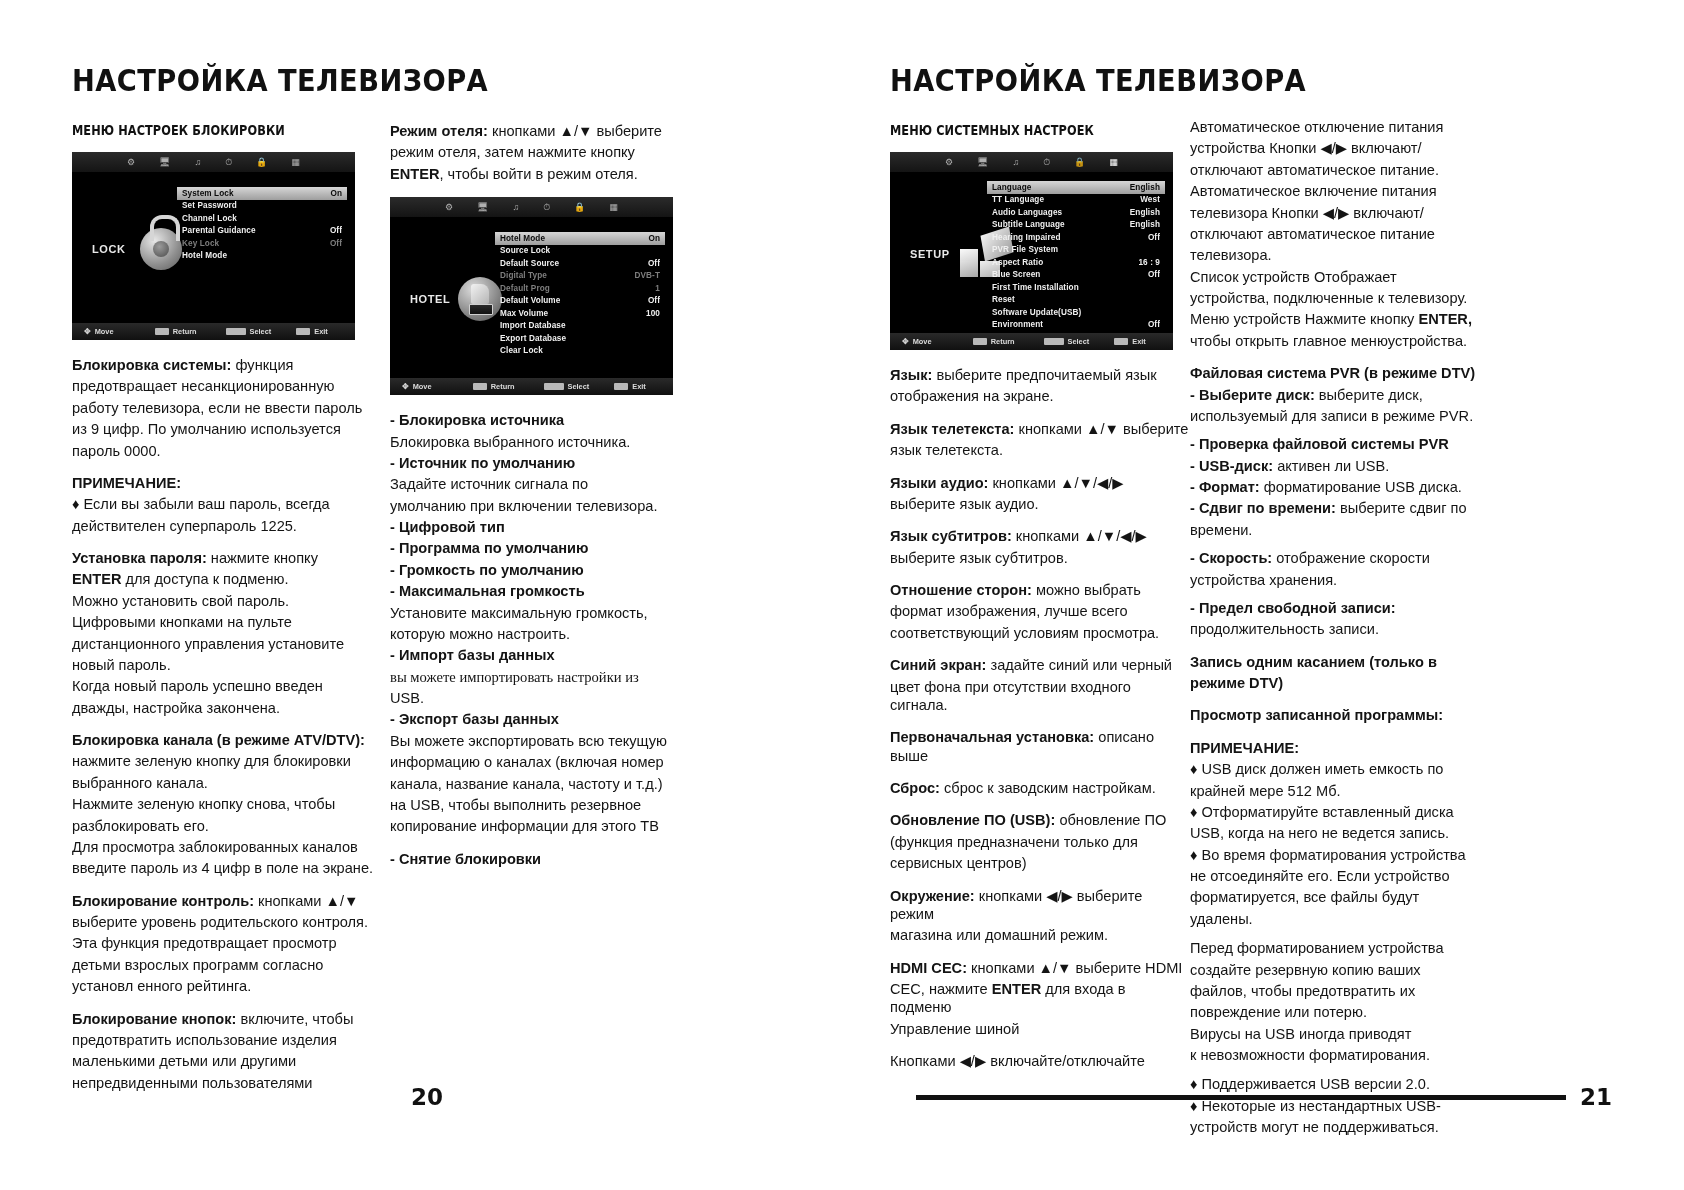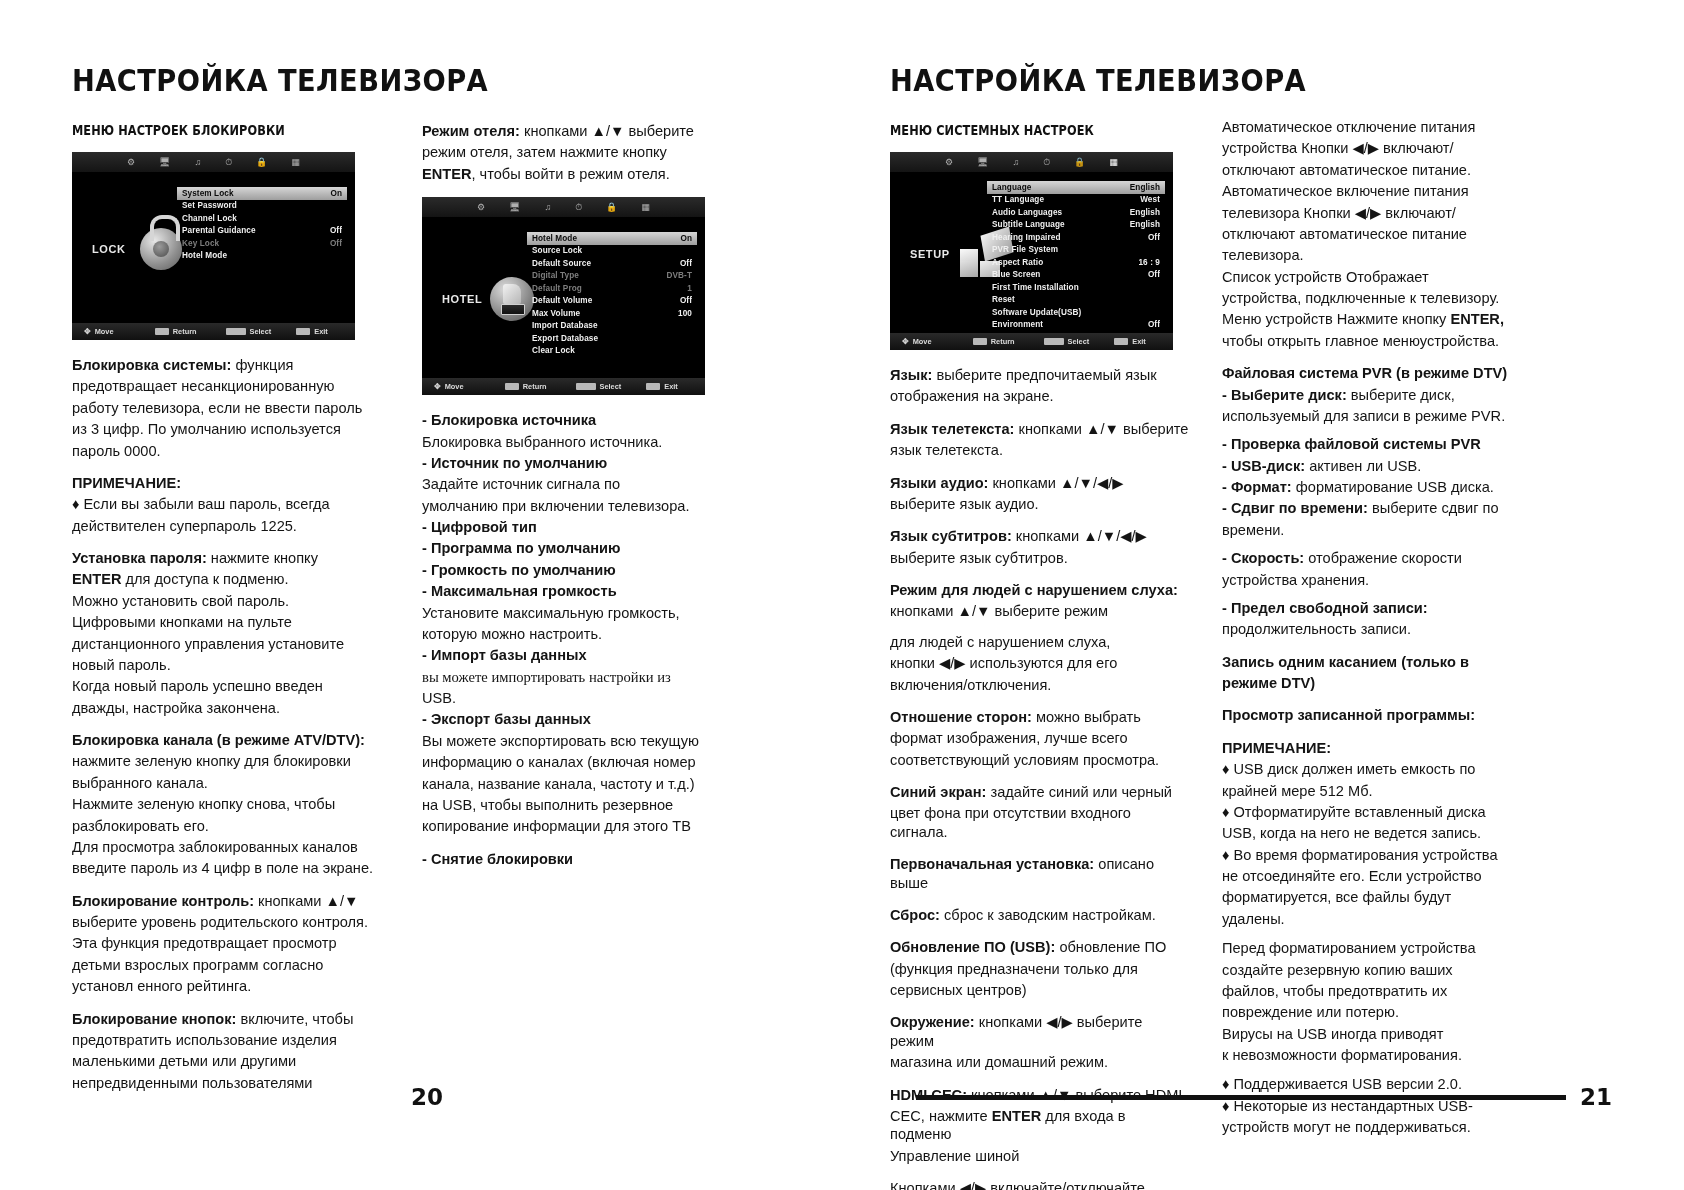--- a/index.html
+++ b/index.html
@@ -34,21 +34,20 @@
     font-weight: 700;
     font-size: 31px;
     letter-spacing: 0.5px;
     margin: 14px 0 18px 0;
     transform: scaleX(0.88);
     transform-origin: left center;
     white-space: nowrap;
   }
   .cols {
     display: flex;
-    gap: 32px;
   }
   .col {
     width: 318px;
   }
   .col-narrow { width: 300px; }
 
   h2.sub-title {
     font-family: "DejaVu Sans", sans-serif;
     font-weight: 700;
     font-size: 13.5px;
@@ -327,21 +326,21 @@
                 <span class="key"></span>
                 <span>Exit</span>
               </span>
           </div>
         </div>
 
         <div class="blk">
           <p><b>Блокировка системы:</b><span> функция</span></p>
           <p>предотвращает несанкционированную</p>
           <p>работу телевизора, если не ввести пароль</p>
-          <p>из 3 цифр. По умолчанию используется</p>
+          <p>из 9 цифр. По умолчанию используется</p>
           <p>пароль 0000.</p>
         </div>
         <div class="blk">
           <p><b>ПРИМЕЧАНИЕ:</b></p>
           <p>♦ Если вы забыли ваш пароль, всегда</p>
           <p>действителен суперпароль 1225.</p>
         </div>
         <div class="blk">
           <p><b>Установка пароля:</b><span> нажмите кнопку</span></p>
           <p><b>ENTER</b><span> для доступа к подменю.</span></p>
@@ -607,27 +606,20 @@
         </div>
         <div class="blk">
           <p><b>Языки аудио:</b><span> кнопками ▲/▼/◀/▶</span></p>
           <p>выберите язык аудио.</p>
         </div>
         <div class="blk">
           <p><b>Язык субтитров:</b><span> кнопками ▲/▼/◀/▶</span></p>
           <p>выберите язык субтитров.</p>
         </div>
         <div class="blk">
-          <p><b>Режим для людей с нарушением слуха:</b></p>
-          <p>кнопками ▲/▼ выберите режим</p>
-          <p style="margin-top:12px">для людей с нарушением слуха,</p>
-          <p>кнопки ◀/▶ используются для его</p>
-          <p>включения/отключения.</p>
-        </div>
-        <div class="blk">
           <p><b>Отношение сторон:</b><span> можно выбрать</span></p>
           <p>формат изображения, лучше всего</p>
           <p>соответствующий условиям просмотра.</p>
         </div>
         <div class="blk">
           <p><b>Синий экран:</b><span> задайте синий или черный</span></p>
           <p>цвет фона при отсутствии входного сигнала.</p>
         </div>
         <div class="blk">
           <p><b>Первоначальная установка:</b><span> описано выше</span></p>

